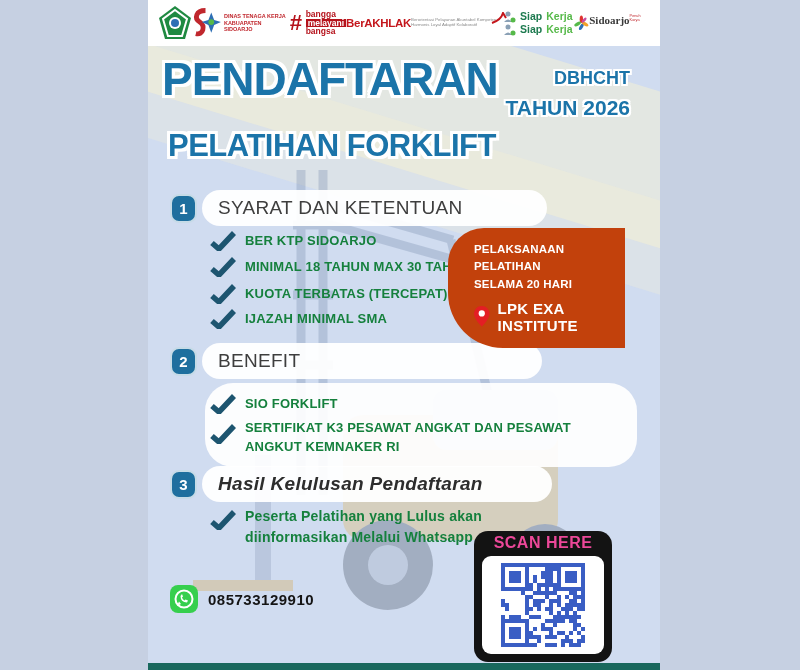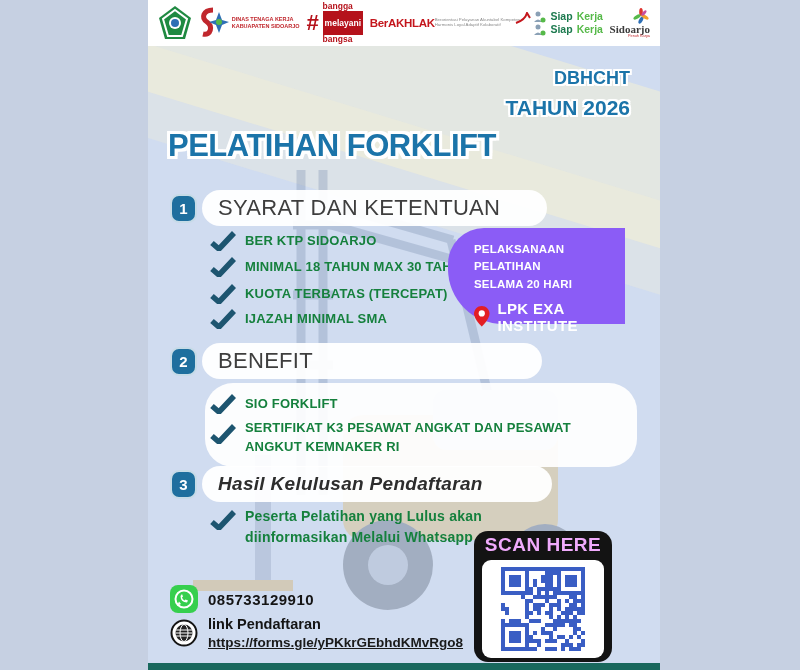--- a/index.html
+++ b/index.html
@@ -14,31 +14,31 @@
   .swath2{position:absolute;left:-40px;top:150px;width:760px;height:90px;
          background:rgba(250,243,208,0.25);transform:rotate(17deg);}
   
   .header-band{position:absolute;left:0;top:0;width:512px;height:46px;background:#ffffff;
                display:flex;align-items:center;justify-content:space-between;
                padding:0 10px;box-sizing:border-box;z-index:5;}
   .logo{display:flex;align-items:center;gap:3px;}
   .disnaker-text{color:#c0272d;font-weight:bold;font-size:5.5px;line-height:1.2;}
   .bangga-col{display:flex;flex-direction:column;line-height:1;}
   .bangga-w{color:#b5121b;font-weight:bold;font-size:8.5px;}
-  .bangga-mid{color:#fff;background:#b5121b;font-weight:bold;font-size:8.5px;padding:8px 2px;}
+  .bangga-mid{color:#fff;background:#b5121b;font-weight:bold;font-size:8.5px;padding:0 2px;}
   .hash{color:#b5121b;font-weight:bold;font-size:22px;font-style:italic;margin-right:1px;}
   .berakhlak-col{display:flex;flex-direction:row;line-height:1.1;position:relative;}
   .berakhlak-label{color:#c4161c;font-weight:bold;font-size:11.5px;letter-spacing:-0.3px;}
   .berakhlak-tag{color:#8a8a8a;font-size:4.3px;width:92px;line-height:1.2;}
   .swoosh{position:absolute;right:-4px;top:-5px;}
   .siap-col{display:flex;flex-direction:column;gap:1px;}
   .siap-row{display:flex;align-items:center;gap:4px;line-height:1;}
   .siap-a{color:#1d7a4f;font-weight:bold;font-size:10.5px;}
   .siap-b{color:#56b949;font-weight:bold;font-size:10.5px;}
-  .sid-col{display:flex;flex-direction:column;align-items:flex-end;line-height:1;}
+  .sid-col{display:flex;flex-direction:row;align-items:flex-start;line-height:1;}
   .sid-label{font-family:"Liberation Serif", serif;font-weight:bold;color:#3b3b3b;font-size:11px;}
   .sid-tag{color:#c0272d;font-size:3.8px;}
   
   .title-main{position:absolute;left:14px;top:52px;font-size:46px;font-weight:bold;
       letter-spacing:-1px;color:#1b74a9;z-index:4;
       text-shadow:-3px -3px 0 #fff,3px -3px 0 #fff,-3px 3px 0 #fff,3px 3px 0 #fff,
                   -3px 0 0 #fff,3px 0 0 #fff,0 -3px 0 #fff,0 3px 0 #fff;}
   .title-badge{position:absolute;left:338px;top:68px;width:144px;text-align:right;
       color:#1b74a9;font-weight:bold;z-index:4;
       text-shadow:-2px -2px 0 #fff,2px -2px 0 #fff,-2px 2px 0 #fff,2px 2px 0 #fff,
@@ -48,37 +48,37 @@
   .title-sub{position:absolute;left:20px;top:128px;font-size:31px;font-weight:bold;
       letter-spacing:-0.5px;color:#1b74a9;z-index:4;
       text-shadow:-3px -3px 0 #fff,3px -3px 0 #fff,-3px 3px 0 #fff,3px 3px 0 #fff,
                   -3px 0 0 #fff,3px 0 0 #fff,0 -3px 0 #fff,0 3px 0 #fff;}
   
   .chip{position:absolute;width:27px;height:29px;background:#1e6f9e;border:2px solid rgba(255,255,255,0.75);
         border-radius:9px;color:#fff;font-weight:bold;font-size:15px;display:flex;
         align-items:center;justify-content:center;box-sizing:border-box;z-index:4;}
   .pill{position:absolute;background:rgba(255,255,255,0.95);border-radius:19px;height:36px;
         display:flex;align-items:center;padding-left:16px;box-sizing:border-box;z-index:3;
-        color:#3e3e3e;font-size:22px;letter-spacing:0.3px;}
+        color:#3e3e3e;font-size:19px;letter-spacing:0.3px;}
   .pill.italic{font-style:italic;font-weight:bold;color:#2d2d2d;font-size:19px;}
   .check-row{position:absolute;display:flex;gap:9px;align-items:flex-start;z-index:4;}
   .check-row .txt{font-size:13px;font-weight:bold;color:#15803d;letter-spacing:0.2px;line-height:19px;}
   .benefit-box{position:absolute;left:57px;top:383px;width:432px;height:84px;
         background:rgba(255,255,255,0.92);border-radius:28px;z-index:3;}
   
-  .teal-badge{position:absolute;left:300px;top:228px;width:177px;height:96px;
-        background:#8b5cf6;border-radius:36px 0 0 55px;z-index:4;
+  .teal-badge{position:absolute;left:300px;top:228px;width:177px;height:120px;
+        background:#c2410c;border-radius:36px 0 0 55px;z-index:4;
         padding:13px 10px 0 26px;box-sizing:border-box;color:#fff;}
   .teal-badge .line{font-size:11.5px;font-weight:bold;letter-spacing:0.2px;line-height:1.5;}
   .loc-row{display:flex;align-items:center;gap:8px;margin-top:7px;}
   .loc-row .loc{font-size:15px;font-weight:bold;letter-spacing:0.3px;}
   
   .scan-box{position:absolute;left:326px;top:531px;width:138px;height:131px;background:#131313;
         border-radius:14px;z-index:6;box-sizing:border-box;padding-top:3px;}
-  .scan-label{color:#f0abfc;text-align:center;font-weight:bold;font-size:19px;letter-spacing:0.5px;}
+  .scan-label{color:#ec4899;text-align:center;font-weight:bold;font-size:16px;letter-spacing:0.5px;}
   .qr-wrap{margin:4px auto 0;width:122px;height:98px;background:#fff;border-radius:9px;
         display:flex;align-items:center;justify-content:center;}
   
   .contact-row{position:absolute;display:flex;align-items:center;gap:10px;z-index:4;}
   .wa-num{font-size:15px;font-weight:bold;color:#141414;letter-spacing:0.5px;}
   .link-block{line-height:1.3;}
   .link-label{font-size:14.5px;font-weight:bold;color:#141414;display:block;}
   .link-url{font-size:13.5px;font-weight:bold;color:#1a1a1a;text-decoration:underline;display:block;}
   .bottom-band{position:absolute;left:0;top:663px;width:512px;height:7px;background:#19685d;z-index:6;}
   .watermark{position:absolute;left:45px;top:165px;z-index:1;opacity:0.30;}
@@ -174,20 +174,21 @@
           <ellipse cx="9" cy="12" rx="1.8" ry="4" fill="#2d6fb5" transform="rotate(30 9 12)"></ellipse>
           <ellipse cx="5" cy="9" rx="1.8" ry="4" fill="#56b949" transform="rotate(60 5 9)"></ellipse>
           <ellipse cx="13" cy="9" rx="1.8" ry="4" fill="#f2a12c" transform="rotate(-60 13 9)"></ellipse>
           <ellipse cx="12" cy="5" rx="1.5" ry="3.4" fill="#c74f9e" transform="rotate(40 12 5)"></ellipse>
         </svg>
         <span class="sid-label">Sidoarjo</span>
         <span class="sid-tag">Penuh Karya</span>
       </div>
     </div>
 
+    <div class="title-main">PENDAFTARAN</div>
     <div class="title-badge">
       <span class="l1">DBHCHT</span>
       <span class="l2">TAHUN 2026</span>
     </div>
     <div class="title-sub">PELATIHAN FORKLIFT</div>
 
     <div class="chip" style="left:22px;top:194px;">1</div>
     <div class="pill" style="left:54px;top:190px;width:345px;">SYARAT DAN KETENTUAN</div>
 
     <div class="check-row" style="left:62px;top:231px;">
@@ -419,30 +420,16 @@
     <div class="contact-row" style="left:22px;top:585px;">
       <svg width="28" height="28" viewBox="0 0 28 28">
         <rect x="0" y="0" width="28" height="28" rx="8" fill="#36cf4e"></rect>
         <circle cx="14" cy="14" r="8.5" stroke="#fff" stroke-width="2" fill="none"></circle>
         <path d="M7 21 L9 16.5 L11 19 Z" fill="#fff"></path>
         <path d="M10.5 11 q0 6 6.5 6.5 l1-2 -2.5-1 -1 1 q-2-1 -2.5-3 l1-1 -1-2.5 Z" fill="#fff"></path>
       </svg>
       <span class="wa-num">085733129910</span>
     </div>
 
-    <div class="contact-row" style="left:22px;top:615px;">
-      <svg width="28" height="28" viewBox="0 0 28 28">
-        <circle cx="14" cy="14" r="12.5" stroke="#141414" stroke-width="2" fill="#fff"></circle>
-        <circle cx="14" cy="14" r="8.5" fill="#222"></circle>
-        <line x1="5.5" y1="11" x2="22.5" y2="11" stroke="#fff" stroke-width="1"></line>
-        <line x1="5.5" y1="14" x2="22.5" y2="14" stroke="#fff" stroke-width="1"></line>
-        <line x1="5.5" y1="17" x2="22.5" y2="17" stroke="#fff" stroke-width="1"></line>
-        <ellipse cx="14" cy="14" rx="4" ry="8.5" fill="none" stroke="#fff" stroke-width="1"></ellipse>
-      </svg>
-      <div class="link-block">
-        <span class="link-label">link Pendaftaran</span>
-        <a class="link-url">https://forms.gle/yPKkrGEbhdKMvRgo8</a>
-      </div>
-    </div>
 
     <div class="bottom-band"></div>
   </div>
 </div>
 
 </body></html>

